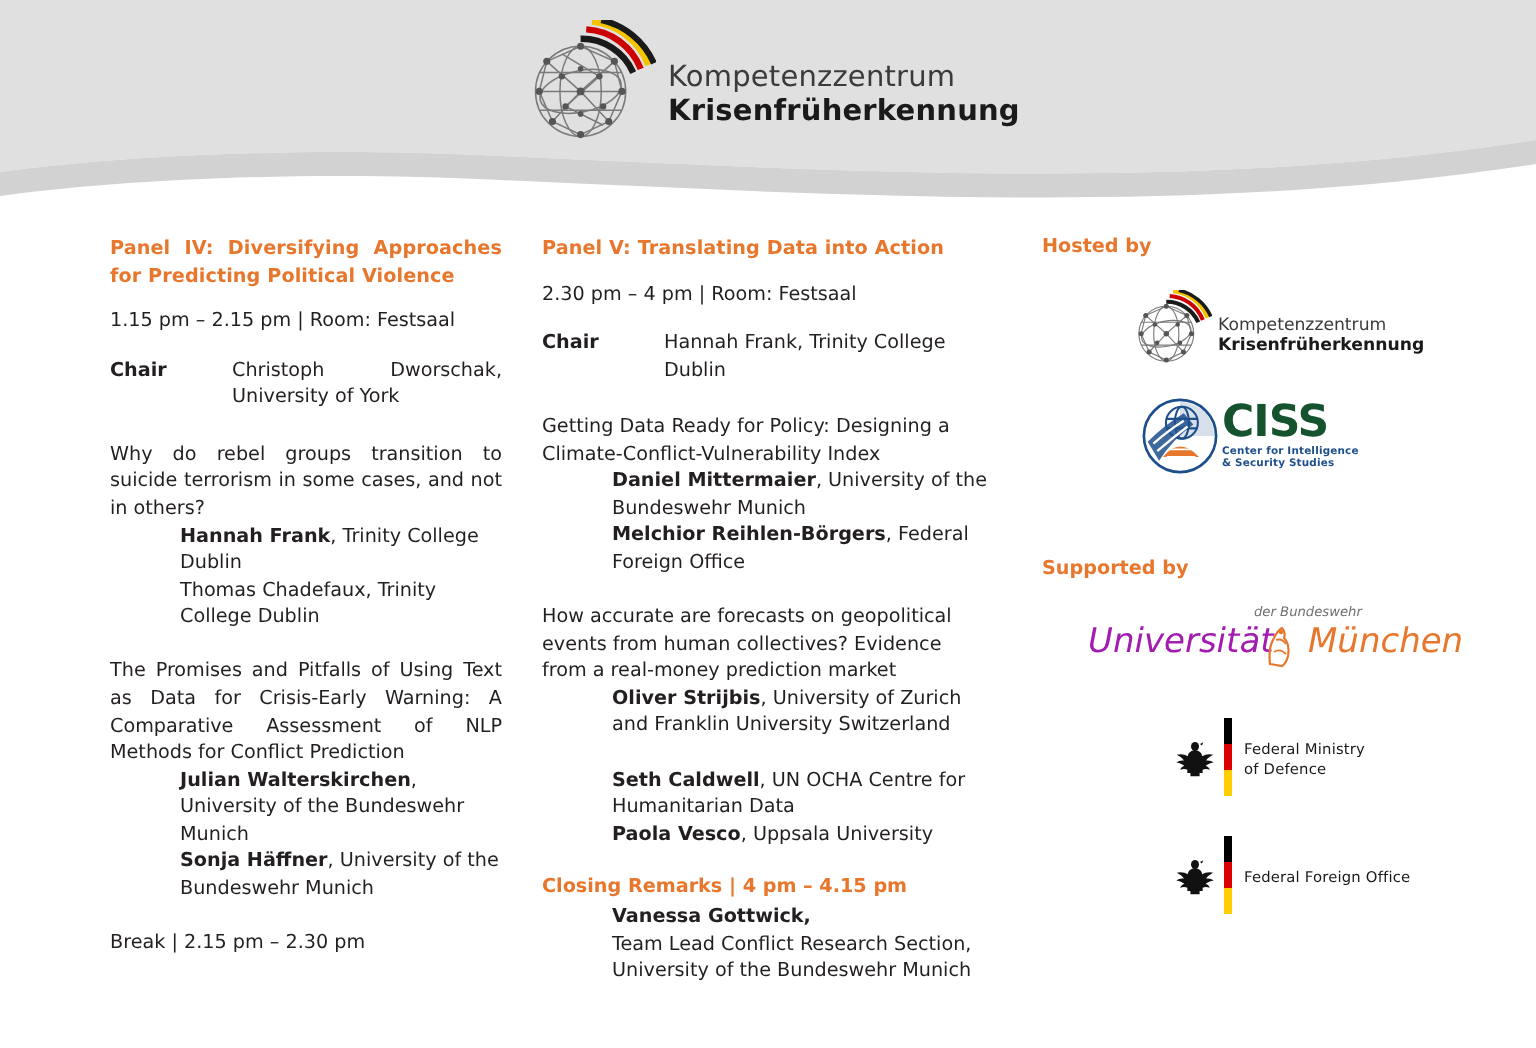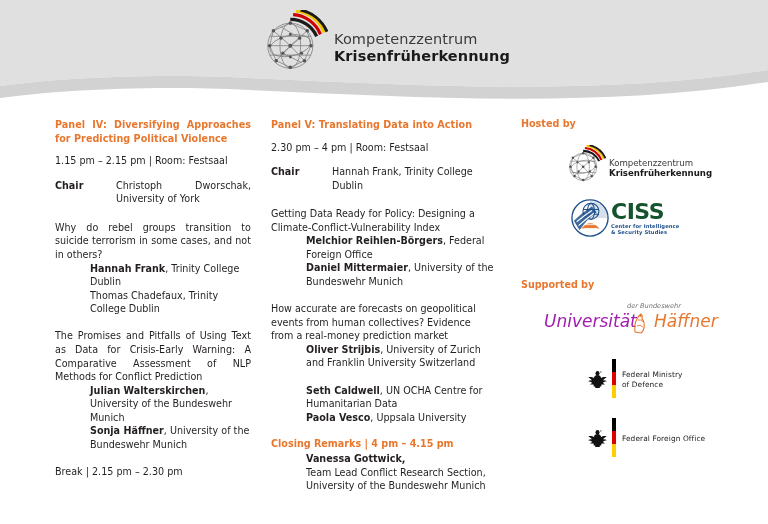--- a/index.html
+++ b/index.html
@@ -336,24 +336,24 @@
 
     <div class="chair-row">
       <span class="chair-label">Chair</span>
       <span class="chair-name nojust">Hannah Frank, Trinity College Dublin</span>
     </div>
 
     <div class="talk">
       <p class="talk-title nojust">Getting Data Ready for Policy: Designing a Climate-Conflict-Vulnerability Index</p>
       <div class="speakers">
         <div class="speaker">
+          <span class="nm">Daniel Mittermaier</span><span>, University of the Bundeswehr Munich</span>
+        </div>
+        <div class="speaker">
           <span class="nm">Melchior Reihlen-Börgers</span><span>, Federal Foreign Office</span>
-        </div>
-        <div class="speaker">
-          <span class="nm">Daniel Mittermaier</span><span>, University of the Bundeswehr Munich</span>
         </div>
       </div>
     </div>
 
     <div class="talk">
       <p class="talk-title nojust">How accurate are forecasts on geopolitical events from human collectives? Evidence from a real-money prediction market</p>
       <div class="speakers">
         <div class="speaker">
           <span class="nm">Oliver Strijbis</span><span>, University of Zurich and Franklin University Switzerland</span>
         </div>
@@ -445,21 +445,21 @@
 
     <div class="unibw">
       <span class="small">der Bundeswehr</span>
       <span class="uni">Universität</span>
       <svg class="crest" viewBox="0 0 24 25">
         <path d="M7 22 Q6 14 9 9 Q11 5 13 4 Q15 6 14 9 Q17 12 16 18 Q15 22 13 23 Z" fill="none" stroke="#e8772e" stroke-width="1.1"></path>
         <path d="M10 10 Q13 9 15 12" fill="none" stroke="#e8772e" stroke-width="0.9"></path>
         <path d="M9 16 Q12 14 15 17" fill="none" stroke="#e8772e" stroke-width="0.9"></path>
         <circle cx="12.5" cy="6" r="1.1" fill="#e8772e"></circle>
       </svg>
-      <span class="muc">Häffner</span>
+      <span class="muc">München</span>
     </div>
 
     <div class="fed fed-defence">
       <svg class="fed-eagle" viewBox="0 0 22 23">
         <g fill="#111111">
           <ellipse cx="11" cy="5.5" rx="2.1" ry="2.4"></ellipse>
           <path d="M11 7.4 C8.6 7.4 7.4 9 7.2 10.6 C5.8 9.6 3.4 9.2 1.4 9.8 C3 10.6 4.4 11.6 5.2 12.8 C3.6 12.6 2.2 13 1.2 13.8 C3 14 4.4 14.6 5.4 15.6 C4.4 16 3.6 16.8 3.2 17.6 C4.6 17.2 6 17.2 7 17.6 L7 19.4 L8.6 19.4 L8.6 21 L13.4 21 L13.4 19.4 L15 19.4 L15 17.6 C16 17.2 17.4 17.2 18.8 17.6 C18.4 16.8 17.6 16 16.6 15.6 C17.6 14.6 19 14 20.8 13.8 C19.8 13 18.4 12.6 16.8 12.8 C17.6 11.6 19 10.6 20.6 9.8 C18.6 9.2 16.2 9.6 14.8 10.6 C14.6 9 13.4 7.4 11 7.4 Z"></path>
           <path d="M13.6 4.2 L15.4 3.2 L14.6 5 Z"></path>
         </g>
       </svg>

